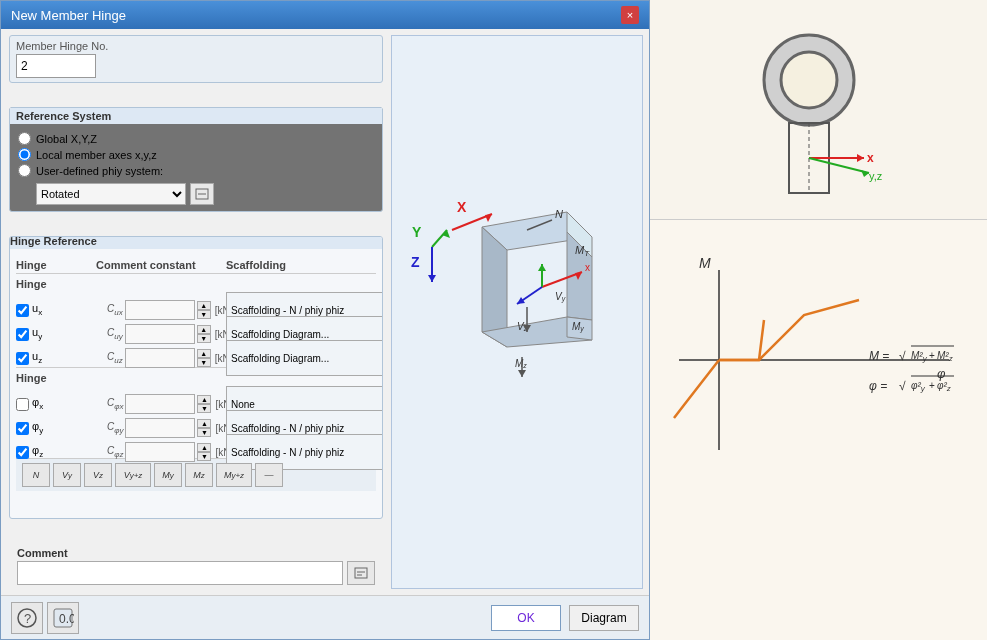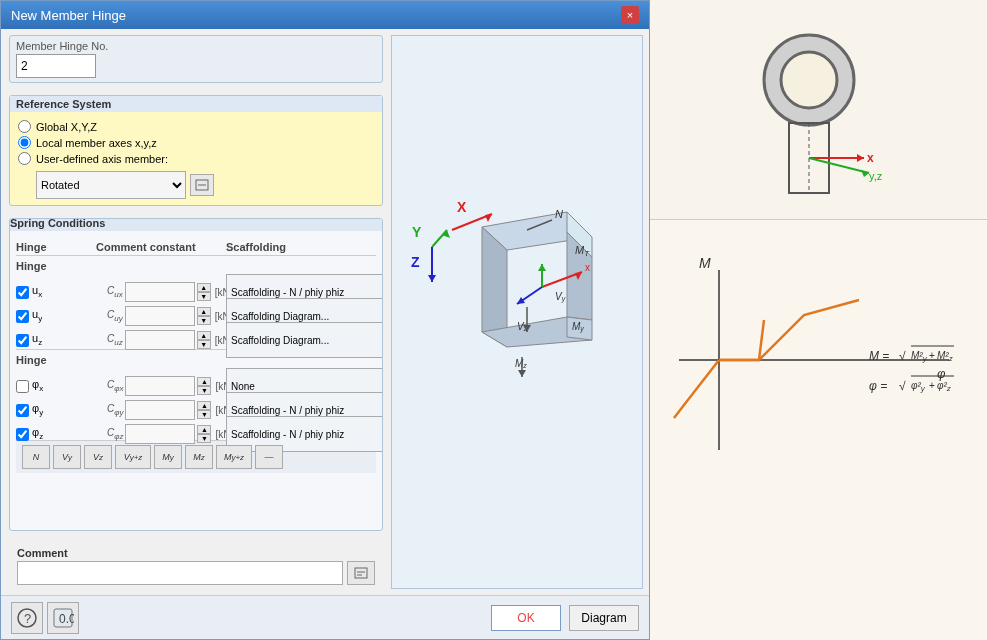--- a/index.html
+++ b/index.html
@@ -62,21 +62,21 @@
       display: flex;
       flex: 1;
       overflow: hidden;
     }
 
     .left-panel {
       width: 390px;
       display: flex;
       flex-direction: column;
       padding: 6px 8px;
-      gap: 8px;
+      gap: 20px;
     }
 
     .right-panel {
       flex: 1;
       background: #e8f0f8;
       border: 1px solid #b0c4de;
       margin: 6px 6px 6px 0;
       display: flex;
       align-items: center;
       justify-content: center;
@@ -102,21 +102,21 @@
       width: 80px;
       height: 24px;
       border: 1px solid #999;
       background: white;
       padding: 2px 4px;
       font-size: 12px;
     }
 
     
     .reference-system {
-      background: #fef9c3;
+      background: #737373;
       border: 1px solid #b0c4d8;
       border-radius: 3px;
       padding: 4px 6px;
       margin-bottom: 4px;
     }
 
     .section-title {
       font-size: 11px;
       font-weight: bold;
       color: #333;
@@ -146,21 +146,21 @@
 
     .dropdown-row {
       display: flex;
       align-items: center;
       gap: 4px;
       padding: 2px 0 2px 20px;
     }
 
     .dropdown-row select {
       width: 150px;
-      height: 28px;
+      height: 22px;
       font-size: 11px;
       border: 1px solid #aaa;
       background: #f5f5f5;
     }
 
     .icon-btn {
       width: 24px;
       height: 22px;
       border: 1px solid #aaa;
       background: #e8e8e8;
@@ -346,21 +346,21 @@
       gap: 8px;
     }
 
     .ok-btn {
       width: 70px;
       height: 26px;
       background: white;
       border: 1px solid #7a9cc2;
       cursor: pointer;
       font-size: 12px;
-      color: #ef4444;
+      color: #6d28d9;
     }
 
     .cancel-btn {
       width: 70px;
       height: 26px;
       background: #f0f0f0;
       border: 1px solid #aaa;
       cursor: pointer;
       font-size: 12px;
     }
@@ -451,38 +451,38 @@
             <label class="radio-item">
               <input type="radio" name="ref" style="">
               <span>Global X,Y,Z</span>
             </label>
             <label class="radio-item">
               <input type="radio" name="ref" checked="" style="">
               <span>Local member axes x,y,z</span>
             </label>
             <label class="radio-item">
               <input type="radio" name="ref" style="">
-              <span>User-defined axis member:</span>
+              <span>User-defined phiy system:</span>
             </label>
           </div>
           <div class="dropdown-row">
             <select>
               <option>Rotated</option>
             </select>
             <button class="icon-btn">
               <svg width="14" height="12" viewBox="0 0 14 12">
                 <rect x="1" y="1" width="12" height="10" fill="none" stroke="#666" stroke-width="1"></rect>
                 <line x1="3" y1="6" x2="11" y2="6" stroke="#666" stroke-width="1"></line>
               </svg>
             </button>
           </div>
         </div>
 
         <div class="hinge-conditions-wrapper">
-          <div class="section-title">Spring Conditions</div>
+          <div class="section-title">Hinge Reference</div>
           <div class="conditions-inner">
 
             <div class="table-header">
               <span>Hinge</span>
               <span>Comment constant</span>
               <span>Scaffolding</span>
             </div>
 
             <div class="group-label">Hinge</div>
 

